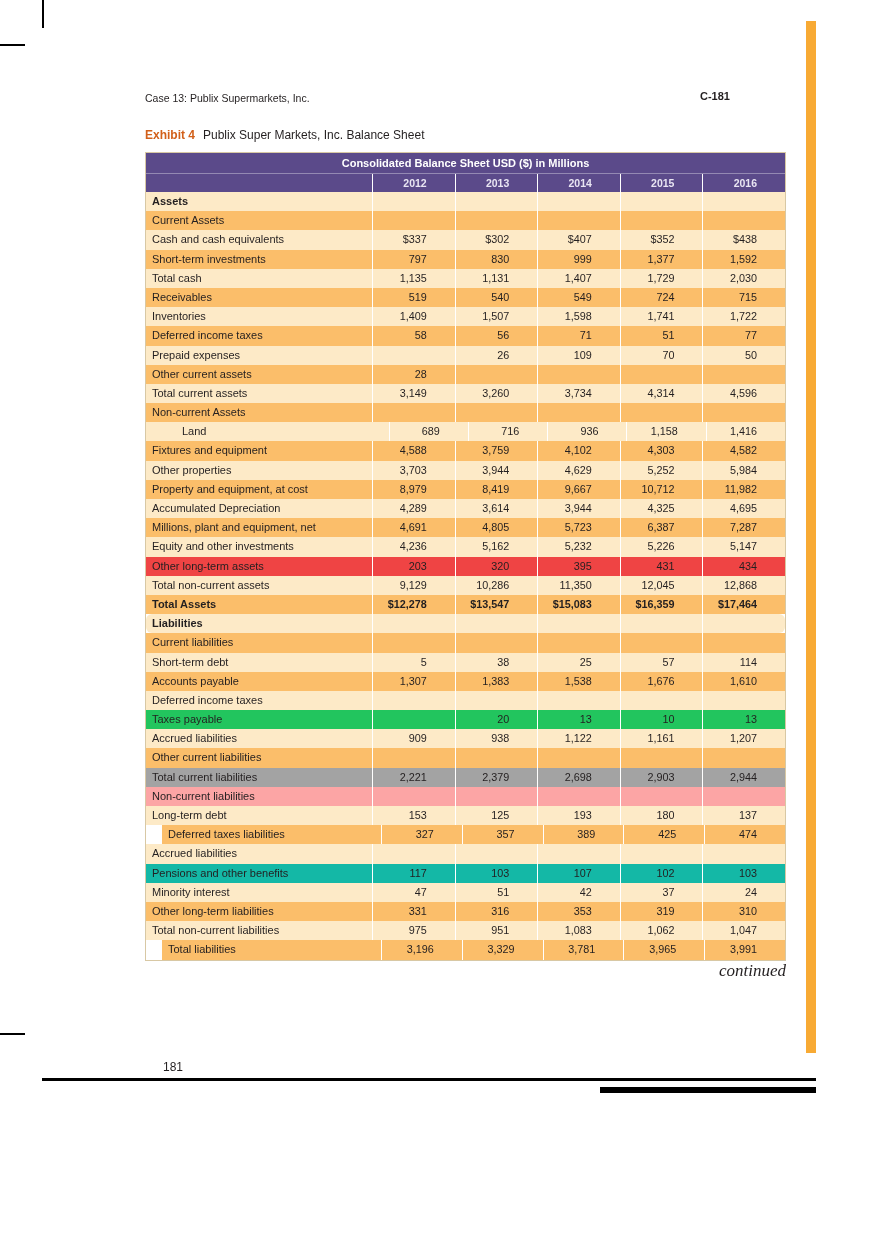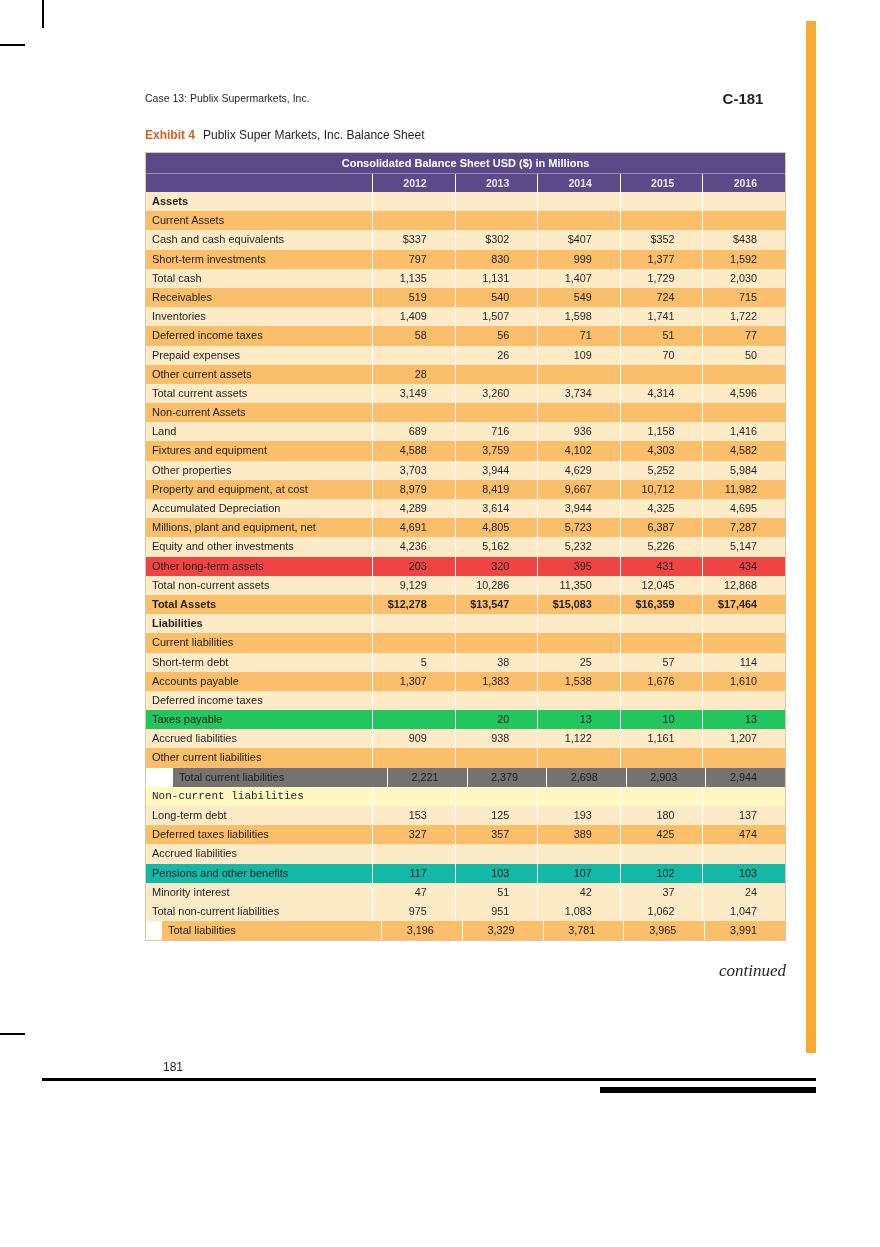--- a/index.html
+++ b/index.html
@@ -28,21 +28,21 @@
     left: 806px; top: 21px;
     width: 55px; height: 1032px;
   }
   
   .running-left {
     position: absolute; left: 145px; top: 92px;
     font-size: 10.5px; color: #231f20;
   }
   .running-right {
     position: absolute; left: 700px; top: 90px; width: 86px;
-    text-align: center; font-size: 15px; font-weight: bold; color: #231f20;
+    text-align: left; font-size: 11px; font-weight: bold; color: #231f20;
   }
   .exhibit-caption {
     position: absolute; left: 145px; top: 128px;
     font-size: 12px; color: #231f20;
   }
   .exhibit-caption .exhibit-label { font-weight: bold; margin-right: 8px; }
   
   .bs-table {
     position: absolute; left: 145px; top: 152px; width: 641px;
     font-size: 11px; color: #231f20;
@@ -193,21 +193,21 @@
           <div class="tcell value">4,596</div>
         </div>
         <div class="trow style-section" style="background: rgb(251, 190, 106);">
           <div class="tcell label">Non-current Assets</div>
           <div class="tcell value"></div>
           <div class="tcell value"></div>
           <div class="tcell value"></div>
           <div class="tcell value"></div>
           <div class="tcell value"></div>
         </div>
-        <div class="trow" style="background: rgb(253, 234, 199);">
+        <div class="trow" style="background: rgb(253, 234, 199); padding-left: 30px;">
           <div class="tcell label">Land</div>
           <div class="tcell value">689</div>
           <div class="tcell value">716</div>
           <div class="tcell value">936</div>
           <div class="tcell value">1,158</div>
           <div class="tcell value">1,416</div>
         </div>
         <div class="trow" style="background: rgb(251, 190, 106);">
           <div class="tcell label">Fixtures and equipment</div>
           <div class="tcell value">4,588</div>
@@ -273,21 +273,21 @@
           <div class="tcell value">12,868</div>
         </div>
         <div class="trow style-bold" style="background: rgb(251, 190, 106);">
           <div class="tcell label">Total Assets</div>
           <div class="tcell value">$12,278</div>
           <div class="tcell value">$13,547</div>
           <div class="tcell value">$15,083</div>
           <div class="tcell value">$16,359</div>
           <div class="tcell value">$17,464</div>
         </div>
-        <div class="trow style-bold" style="background: rgb(253, 234, 199);">
+        <div class="trow style-bold" style="background: rgb(253, 234, 199); border-radius: 6px;">
           <div class="tcell label">Liabilities</div>
           <div class="tcell value"></div>
           <div class="tcell value"></div>
           <div class="tcell value"></div>
           <div class="tcell value"></div>
           <div class="tcell value"></div>
         </div>
         <div class="trow style-section" style="background: rgb(251, 190, 106);">
           <div class="tcell label">Current liabilities</div>
           <div class="tcell value"></div>
@@ -337,45 +337,45 @@
           <div class="tcell value">1,207</div>
         </div>
         <div class="trow" style="background: rgb(251, 190, 106);">
           <div class="tcell label">Other current liabilities</div>
           <div class="tcell value"></div>
           <div class="tcell value"></div>
           <div class="tcell value"></div>
           <div class="tcell value"></div>
           <div class="tcell value"></div>
         </div>
-        <div class="trow" style="background: #737373; margin-left: 27px;">
+        <div class="trow" style="background: #a3a3a3;">
           <div class="tcell label">Total current liabilities</div>
           <div class="tcell value">2,221</div>
           <div class="tcell value">2,379</div>
           <div class="tcell value">2,698</div>
           <div class="tcell value">2,903</div>
           <div class="tcell value">2,944</div>
         </div>
-        <div class="trow style-section" style="background: #fef9c3; font-family: Liberation Mono, monospace;">
+        <div class="trow style-section" style="background: #fca5a5;">
           <div class="tcell label">Non-current liabilities</div>
           <div class="tcell value"></div>
           <div class="tcell value"></div>
           <div class="tcell value"></div>
           <div class="tcell value"></div>
           <div class="tcell value"></div>
         </div>
         <div class="trow" style="background: rgb(253, 234, 199);">
           <div class="tcell label">Long-term debt</div>
           <div class="tcell value">153</div>
           <div class="tcell value">125</div>
           <div class="tcell value">193</div>
           <div class="tcell value">180</div>
           <div class="tcell value">137</div>
         </div>
-        <div class="trow" style="background: rgb(251, 190, 106);">
+        <div class="trow" style="background: rgb(251, 190, 106); margin-left: 16px;">
           <div class="tcell label">Deferred taxes liabilities</div>
           <div class="tcell value">327</div>
           <div class="tcell value">357</div>
           <div class="tcell value">389</div>
           <div class="tcell value">425</div>
           <div class="tcell value">474</div>
         </div>
         <div class="trow" style="background: rgb(253, 234, 199);">
           <div class="tcell label">Accrued liabilities</div>
           <div class="tcell value"></div>
@@ -393,20 +393,28 @@
           <div class="tcell value">103</div>
         </div>
         <div class="trow" style="background: rgb(253, 234, 199);">
           <div class="tcell label">Minority interest</div>
           <div class="tcell value">47</div>
           <div class="tcell value">51</div>
           <div class="tcell value">42</div>
           <div class="tcell value">37</div>
           <div class="tcell value">24</div>
         </div>
+        <div class="trow" style="background: rgb(251, 190, 106);">
+          <div class="tcell label">Other long-term liabilities</div>
+          <div class="tcell value">331</div>
+          <div class="tcell value">316</div>
+          <div class="tcell value">353</div>
+          <div class="tcell value">319</div>
+          <div class="tcell value">310</div>
+        </div>
         <div class="trow" style="background: rgb(253, 234, 199);">
           <div class="tcell label">Total non-current liabilities</div>
           <div class="tcell value">975</div>
           <div class="tcell value">951</div>
           <div class="tcell value">1,083</div>
           <div class="tcell value">1,062</div>
           <div class="tcell value">1,047</div>
         </div>
         <div class="trow" style="background: rgb(251, 190, 106); margin-left: 16px;">
           <div class="tcell label">Total liabilities</div>

